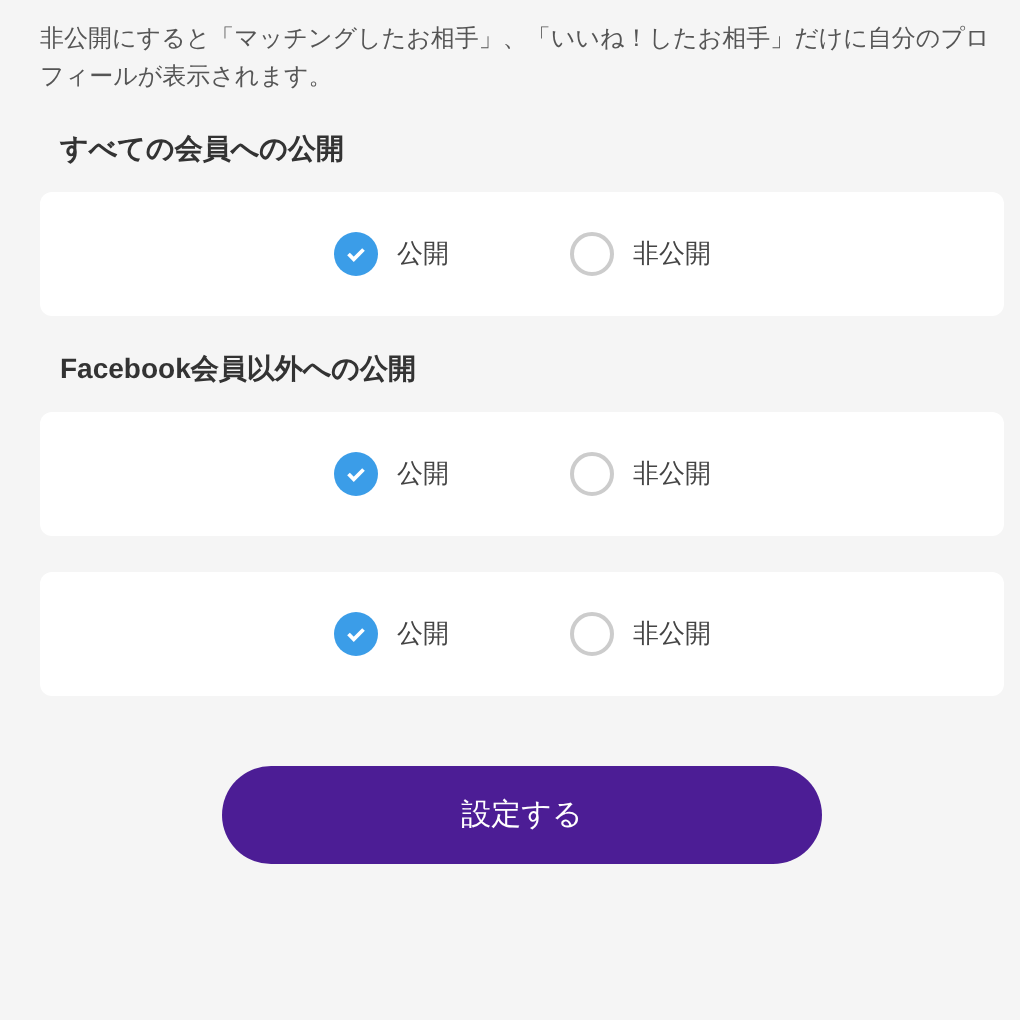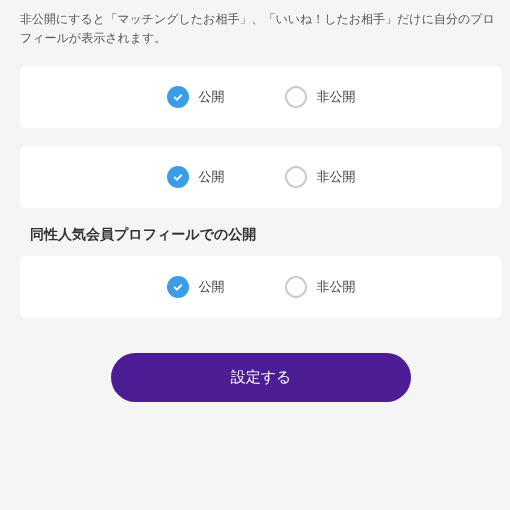--- a/index.html
+++ b/index.html
@@ -85,20 +85,39 @@
   cursor: pointer;
 }
 </style>
 </head>
 <body>
 
 <div class="container">
   <p class="description">非公開にすると「マッチングしたお相手」、「いいね！したお相手」だけに自分のプロフィールが表示されます。</p>
 
   <div class="section">
+    <div class="section-title">すべての会員への公開</div>
+    <div class="option-card">
+      <div class="radio-option">
+        <span class="radio-circle selected">
+          <svg class="radio-check" viewBox="0 0 16 16">
+              <polyline points="3,8 6.5,11.5 13,5"></polyline>
+            </svg>
+        </span>
+        <span class="radio-label">公開</span>
+      </div>
+      <div class="radio-option">
+        <span class="radio-circle unselected"></span>
+        <span class="radio-label">非公開</span>
+      </div>
+    </div>
+  </div>
+
+  <div class="section">
+    <div class="section-title">Facebook会員以外への公開</div>
     <div class="option-card">
       <div class="radio-option">
         <span class="radio-circle selected">
           <svg class="radio-check" viewBox="0 0 16 16">
               <polyline points="3,8 6.5,11.5 13,5"></polyline>
             </svg>
         </span>
         <span class="radio-label">公開</span>
       </div>
       <div class="radio-option">
@@ -118,32 +137,14 @@
         </span>
         <span class="radio-label">公開</span>
       </div>
       <div class="radio-option">
         <span class="radio-circle unselected"></span>
         <span class="radio-label">非公開</span>
       </div>
     </div>
   </div>
 
-  <div class="section">
-    <div class="section-title">同性人気会員プロフィールでの公開</div>
-    <div class="option-card">
-      <div class="radio-option">
-        <span class="radio-circle selected">
-          <svg class="radio-check" viewBox="0 0 16 16">
-              <polyline points="3,8 6.5,11.5 13,5"></polyline>
-            </svg>
-        </span>
-        <span class="radio-label">公開</span>
-      </div>
-      <div class="radio-option">
-        <span class="radio-circle unselected"></span>
-        <span class="radio-label">非公開</span>
-      </div>
-    </div>
-  </div>
-
   <button class="submit-button">設定する</button>
 </div>
 
 </body></html>

